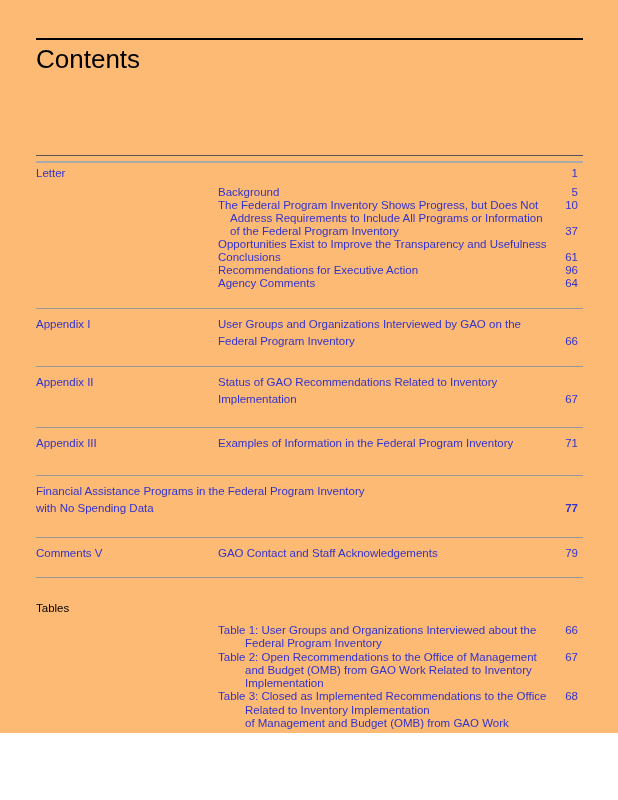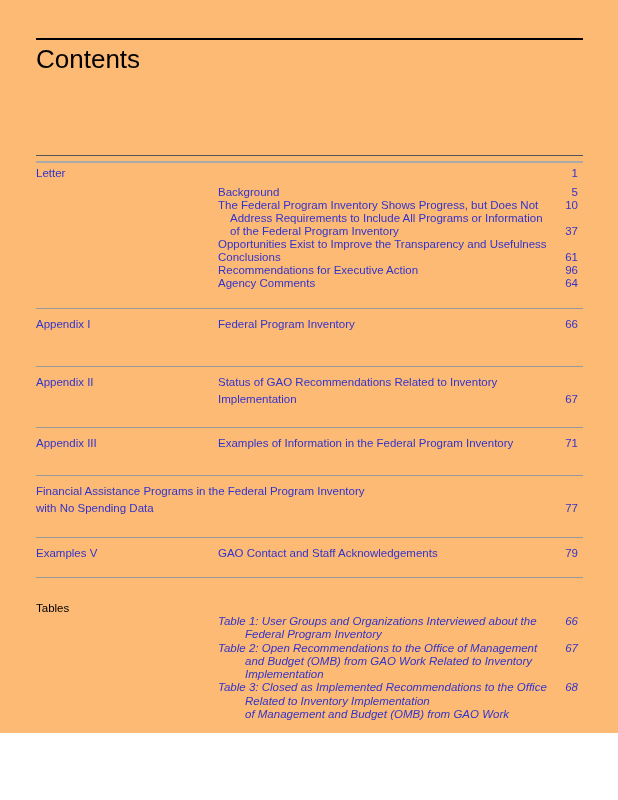--- a/index.html
+++ b/index.html
@@ -86,22 +86,22 @@
     margin-top: 7px;
     line-height: 17px;
   }
   .app-label { width: 182px; flex-shrink: 0; }
   .app-title { flex: 1; min-width: 0; }
 
   
   .tables-label-row { margin-top: 24px; color: #000000; }
   .t-entries {
     margin-left: 182px;
+    margin-top: 9px;
     line-height: 13.3px;
-    font-style: italic;
   }
   .t-cont { padding-left: 27px; }
 
   
   .footer {
     position: absolute;
     left: 36px; top: 753px;
     width: 547px;
     display: flex;
     font-size: 8px;
@@ -172,20 +172,21 @@
         <div class="page-col link">64</div>
       </div>
     </div>
   </div>
 
   <div class="section" style="top:300px;margin-top:8px;">
     <div class="rule"></div>
     <div class="app-row">
       <div class="app-label link">Appendix I</div>
       <div class="app-title link">
+        <div class="line">User Groups and Organizations Interviewed by GAO on the</div>
         <div class="line">Federal Program Inventory</div>
       </div>
       <div class="page-col link" style="align-self:flex-end;">66</div>
     </div>
   </div>
 
   <div class="section" style="top:366px;">
     <div class="rule"></div>
     <div class="app-row">
       <div class="app-label link">Appendix II</div>
@@ -208,28 +209,28 @@
     </div>
   </div>
 
   <div class="section" style="top:475px;">
     <div class="rule"></div>
     <div class="app-row">
       <div class="app-title link">
         <div class="line">Financial Assistance Programs in the Federal Program Inventory</div>
         <div class="line">with No Spending Data</div>
       </div>
-      <div class="page-col link" style="align-self:flex-end;">77</div>
+      <div class="page-col link" style="align-self:flex-end;font-weight:bold;">77</div>
     </div>
   </div>
 
   <div class="section" style="top:537px;">
     <div class="rule"></div>
     <div class="app-row">
-      <div class="app-label link">Examples V</div>
+      <div class="app-label link">Comments V</div>
       <div class="app-title link">
         <div class="line">GAO Contact and Staff Acknowledgements</div>
       </div>
       <div class="page-col link" style="align-self:flex-end;">79</div>
     </div>
   </div>
 
   <div class="section" style="top:577px;">
     <div class="rule"></div>
     <div class="tables-label-row">Tables</div>

